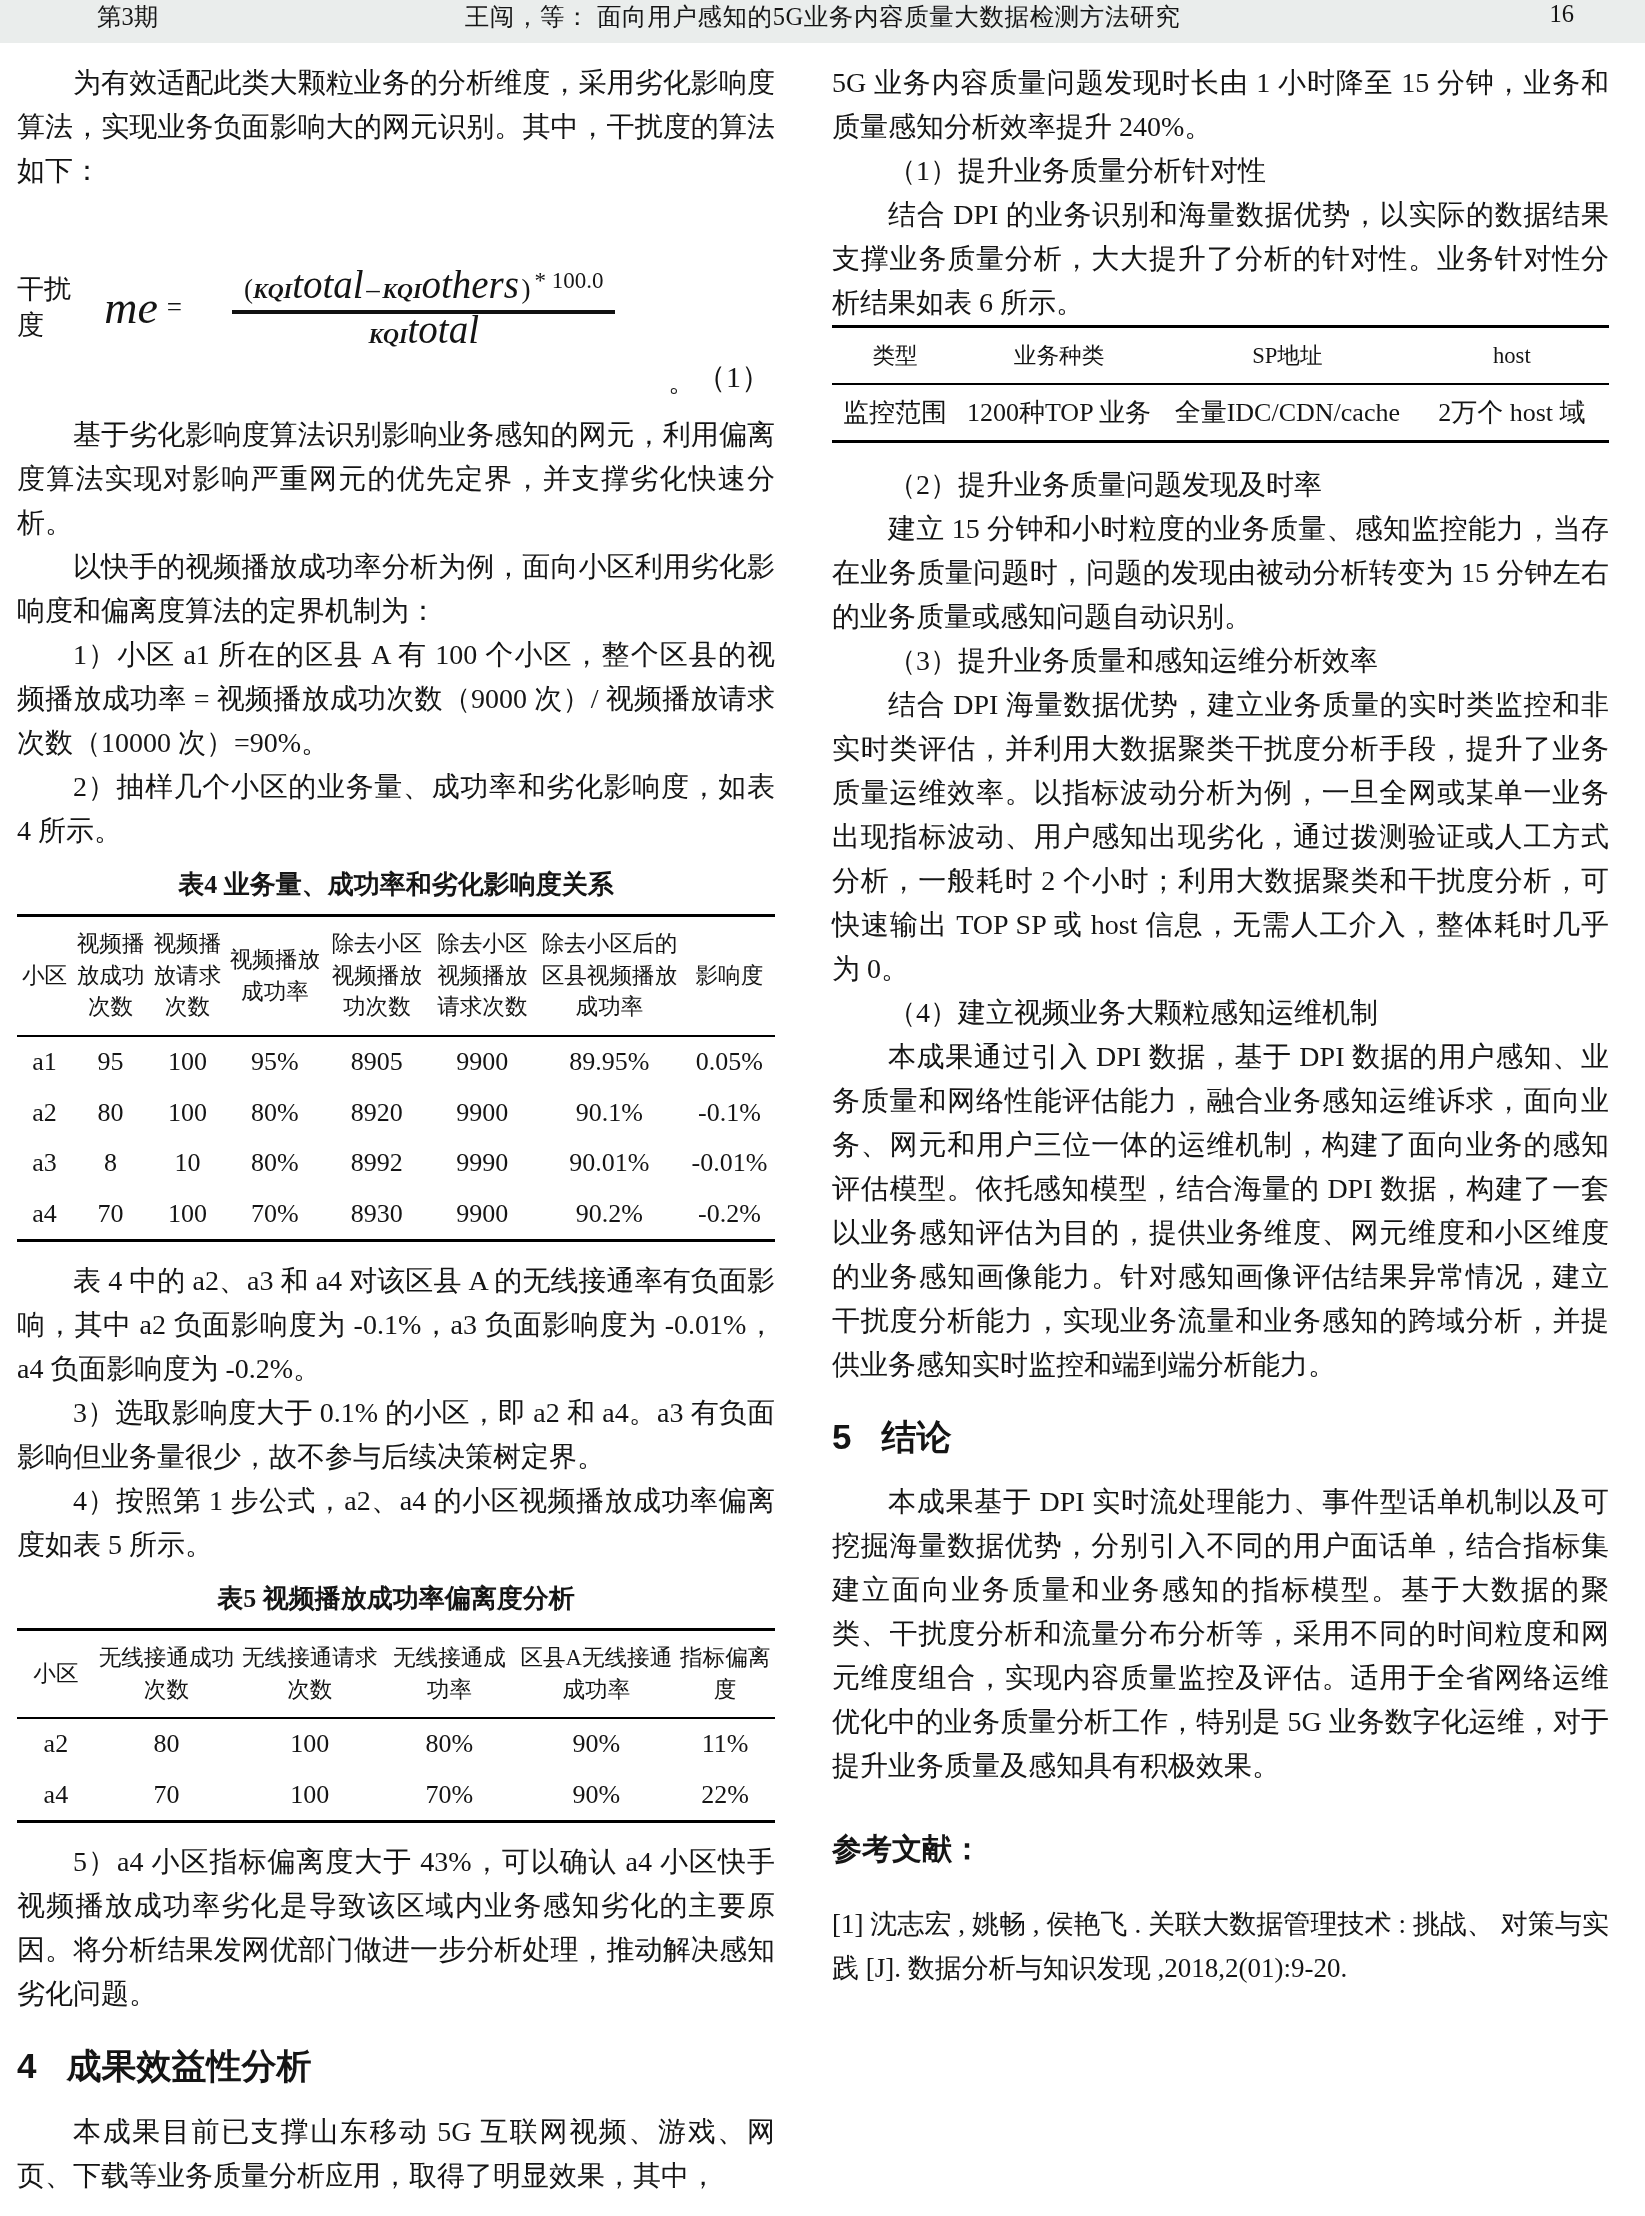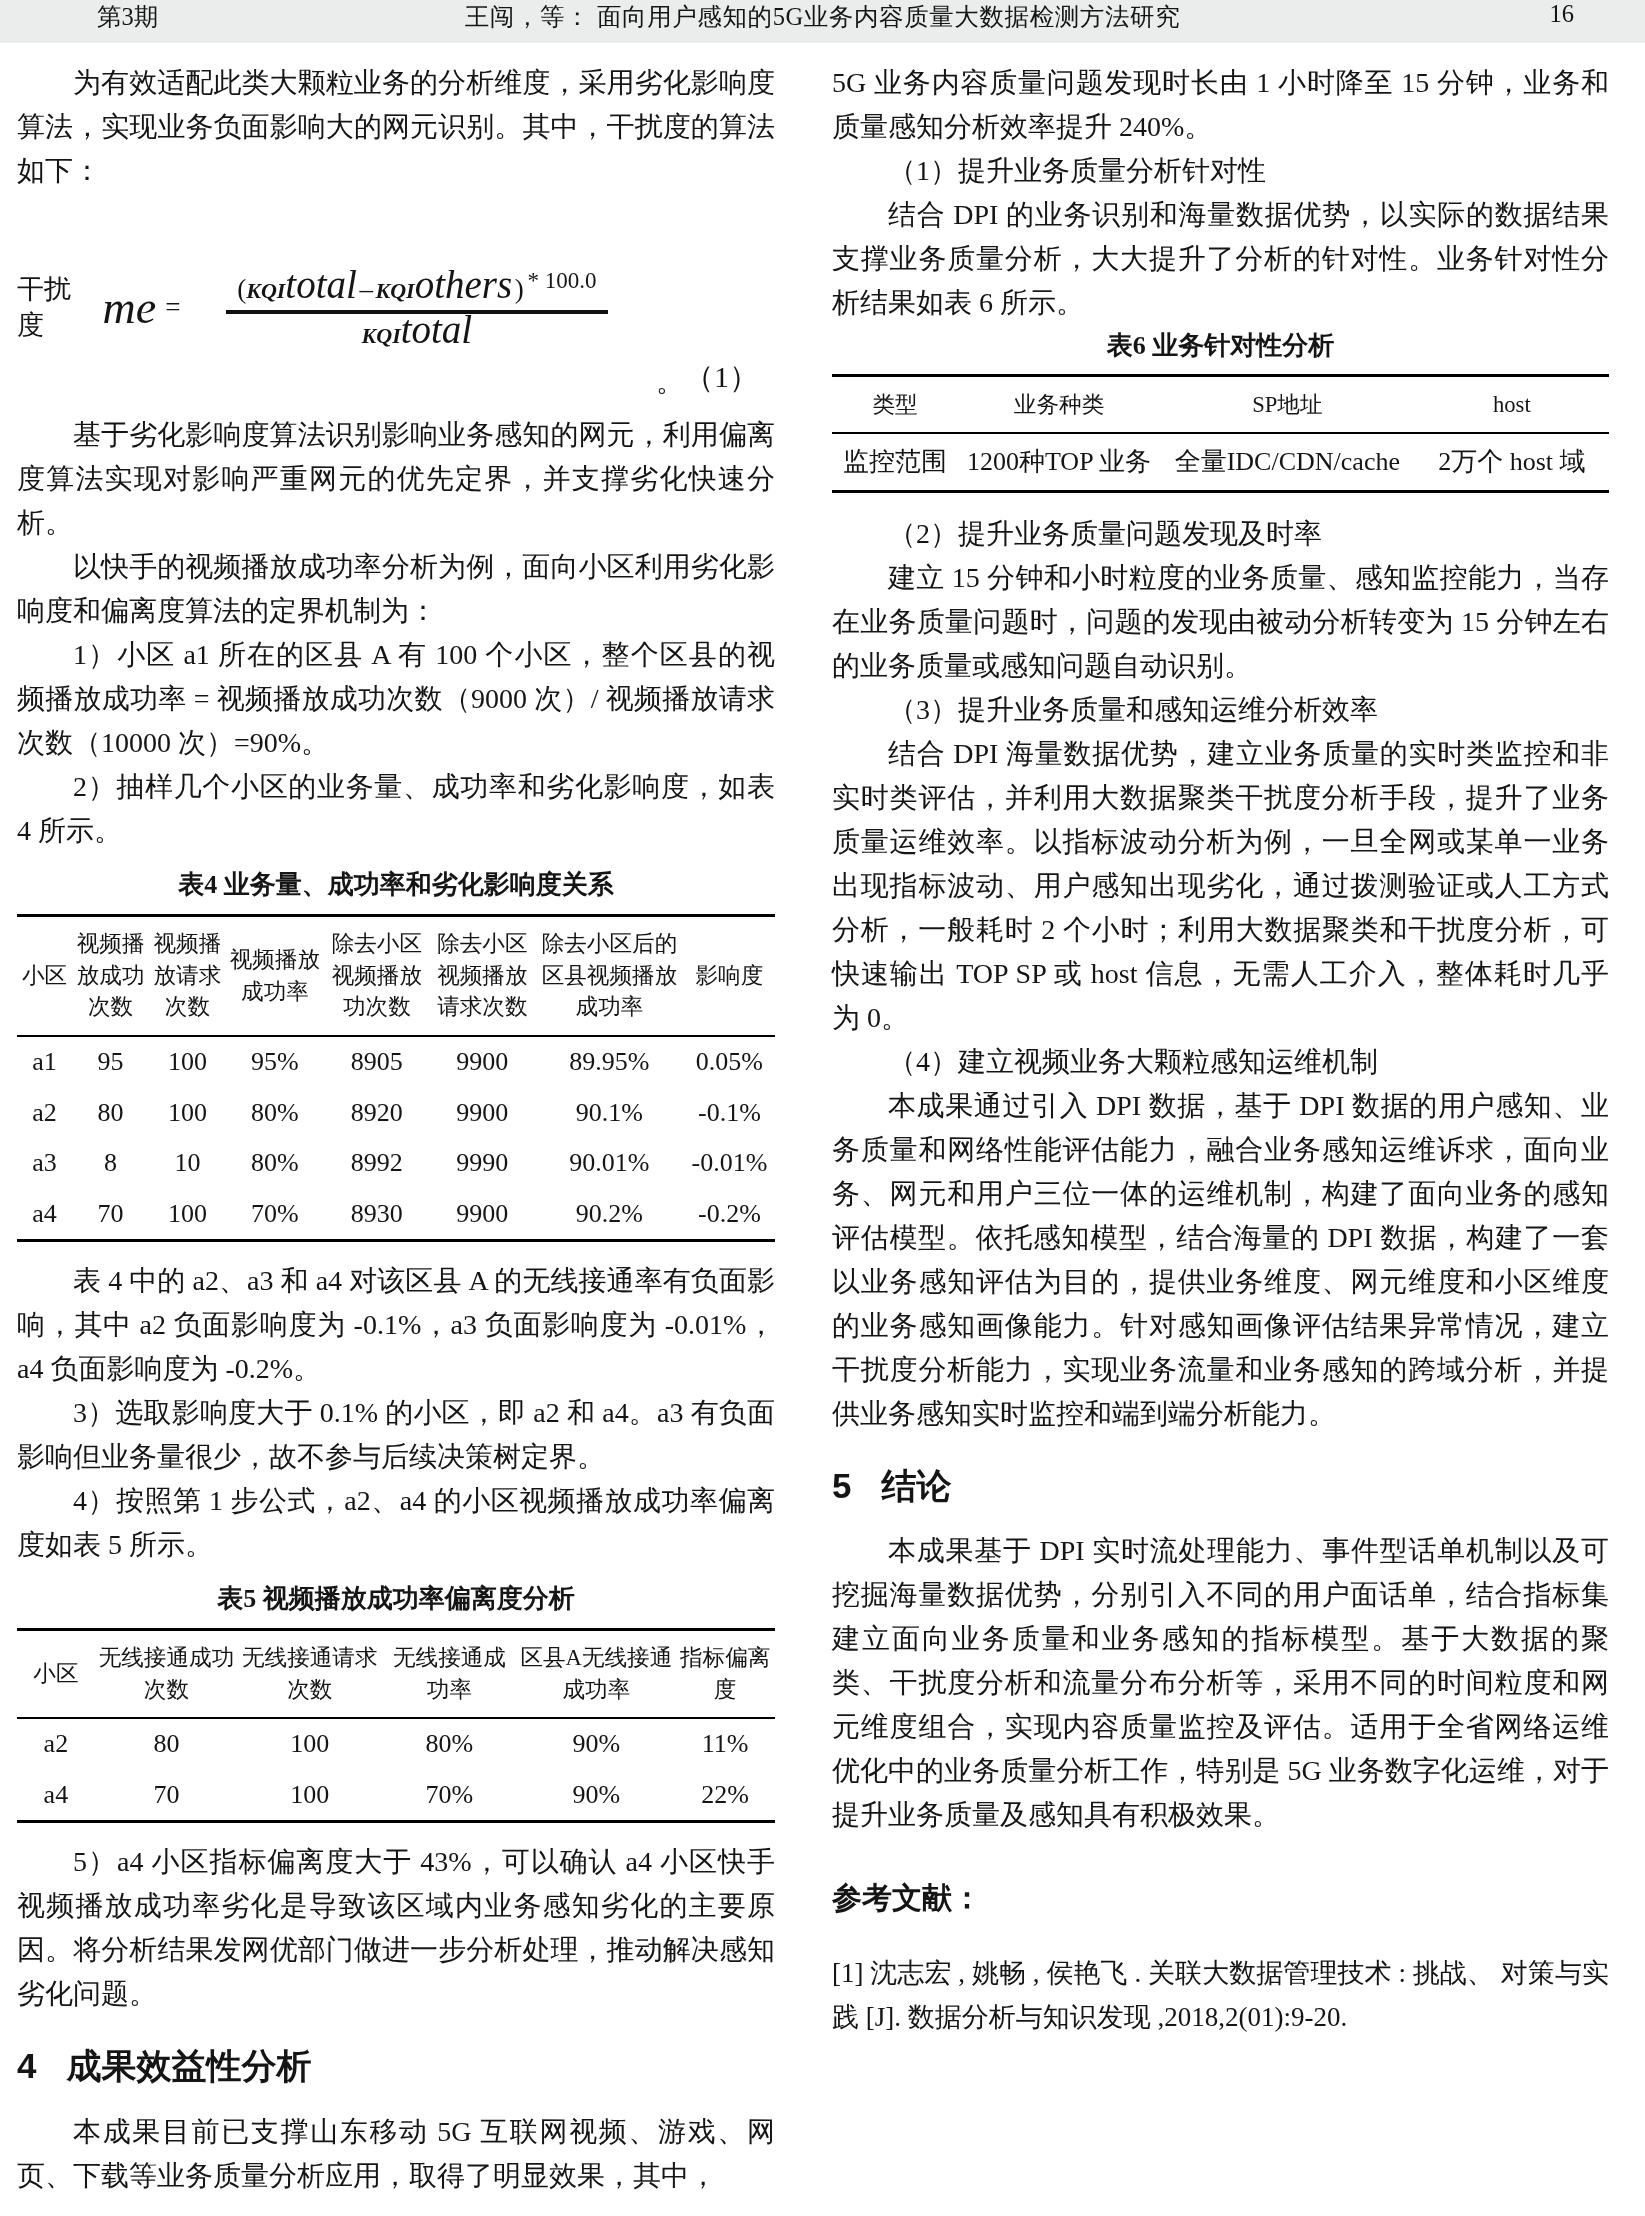--- a/index.html
+++ b/index.html
@@ -23,21 +23,21 @@
   .col{position:absolute;top:61px;}
   .col-left{left:17px;width:758px;}
   .col-right{left:832px;width:777px;}
   p.body{
     margin:0;font-size:28px;line-height:44px;
     text-align:justify;text-indent:2em;
   }
   p.noindent{text-indent:0;}
   
   .formula{
-    margin:17px 12px 9px 0;
+    margin:17px 0 9px 0;
     display:flex;align-items:center;
     min-height:194px;
   }
   .f-lead{font-size:27px;}
   .f-me{font-size:46px;font-style:italic;margin:0 9px 0 11.6px;text-align:right;}
   .f-eq{font-size:27px;margin-right:10.3px;}
   .frac{display:inline-block;text-align:center;}
   .frac .num{
     border-bottom:4.5px solid #111;
     padding:0 11.6px 10.3px 11.6px;white-space:nowrap;
@@ -229,21 +229,20 @@
 
   <p class="body">本成果目前已支撑山东移动 5G 互联网视频、游戏、网页、下载等业务质量分析应用，取得了明显效果，其中，</p>
 </div>
 
 <div class="col col-right">
 
   <p class="body noindent">5G 业务内容质量问题发现时长由 1 小时降至 15 分钟，业务和质量感知分析效率提升 240%。</p>
   <p class="body">（1）提升业务质量分析针对性</p>
   <p class="body">结合 DPI 的业务识别和海量数据优势，以实际的数据结果支撑业务质量分析，大大提升了分析的针对性。业务针对性分析结果如表 6 所示。</p>
 
-  <div class="tcap sp-before-table6">表6  业务针对性分析</div>
   <table class="dtable t6">
     <thead>
       <tr>
         <th>类型</th>
         <th>业务种类</th>
         <th>SP地址</th>
         <th>host</th>
       </tr>
     </thead>
     <tbody>

